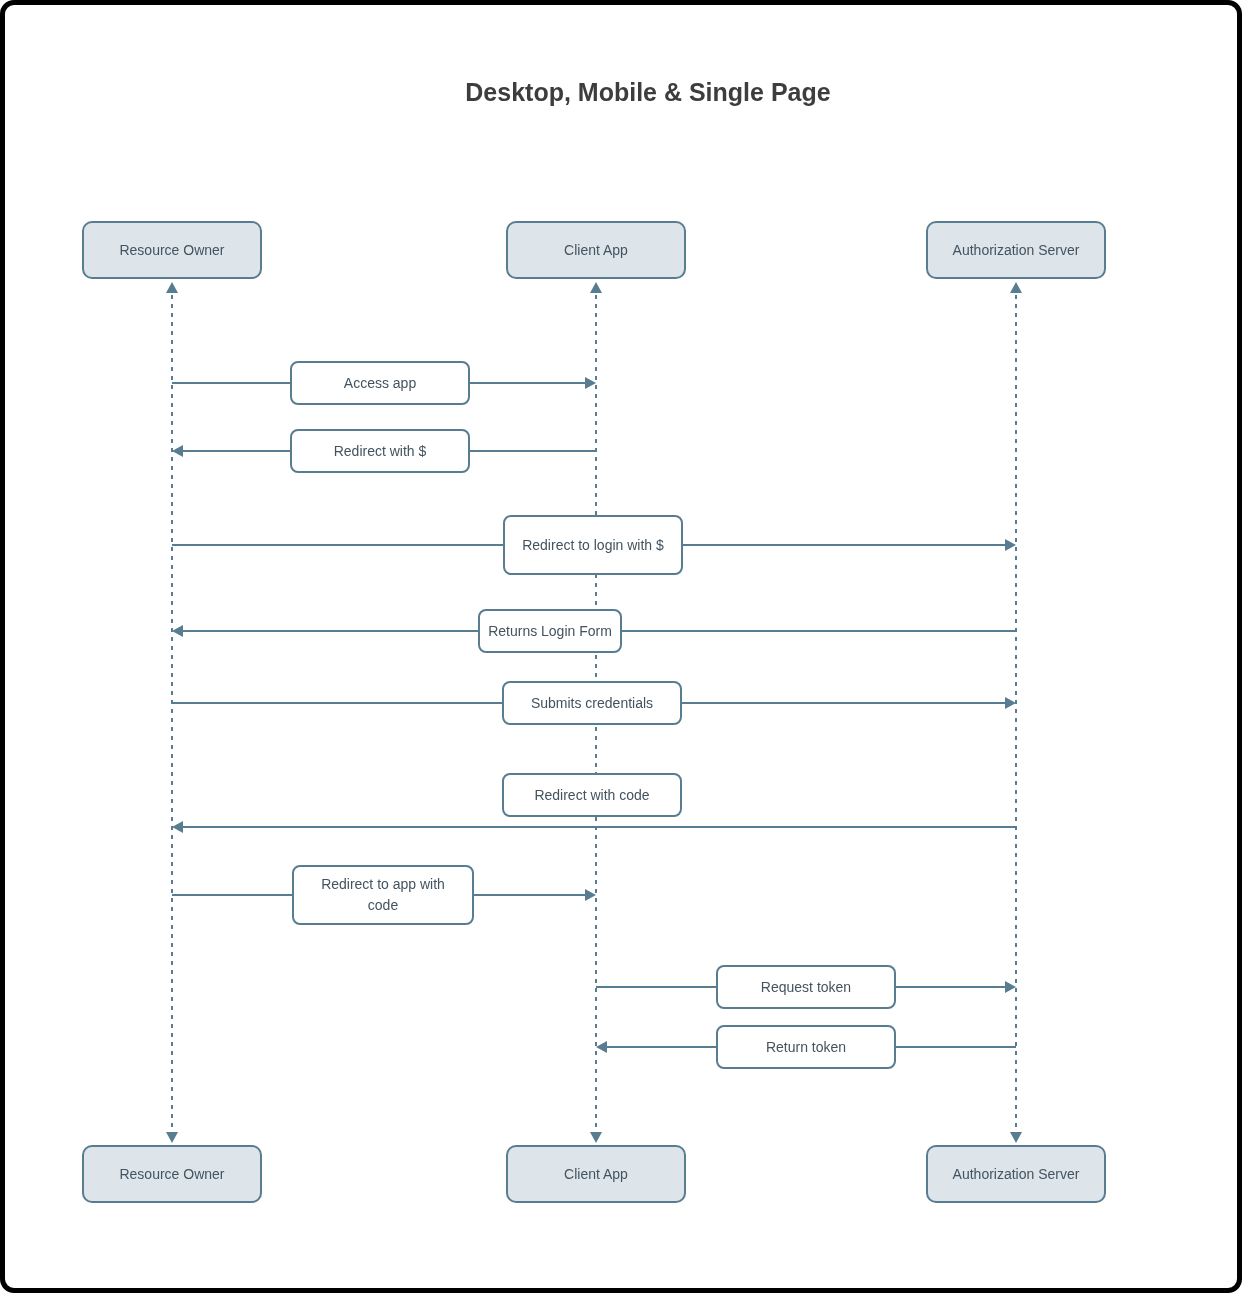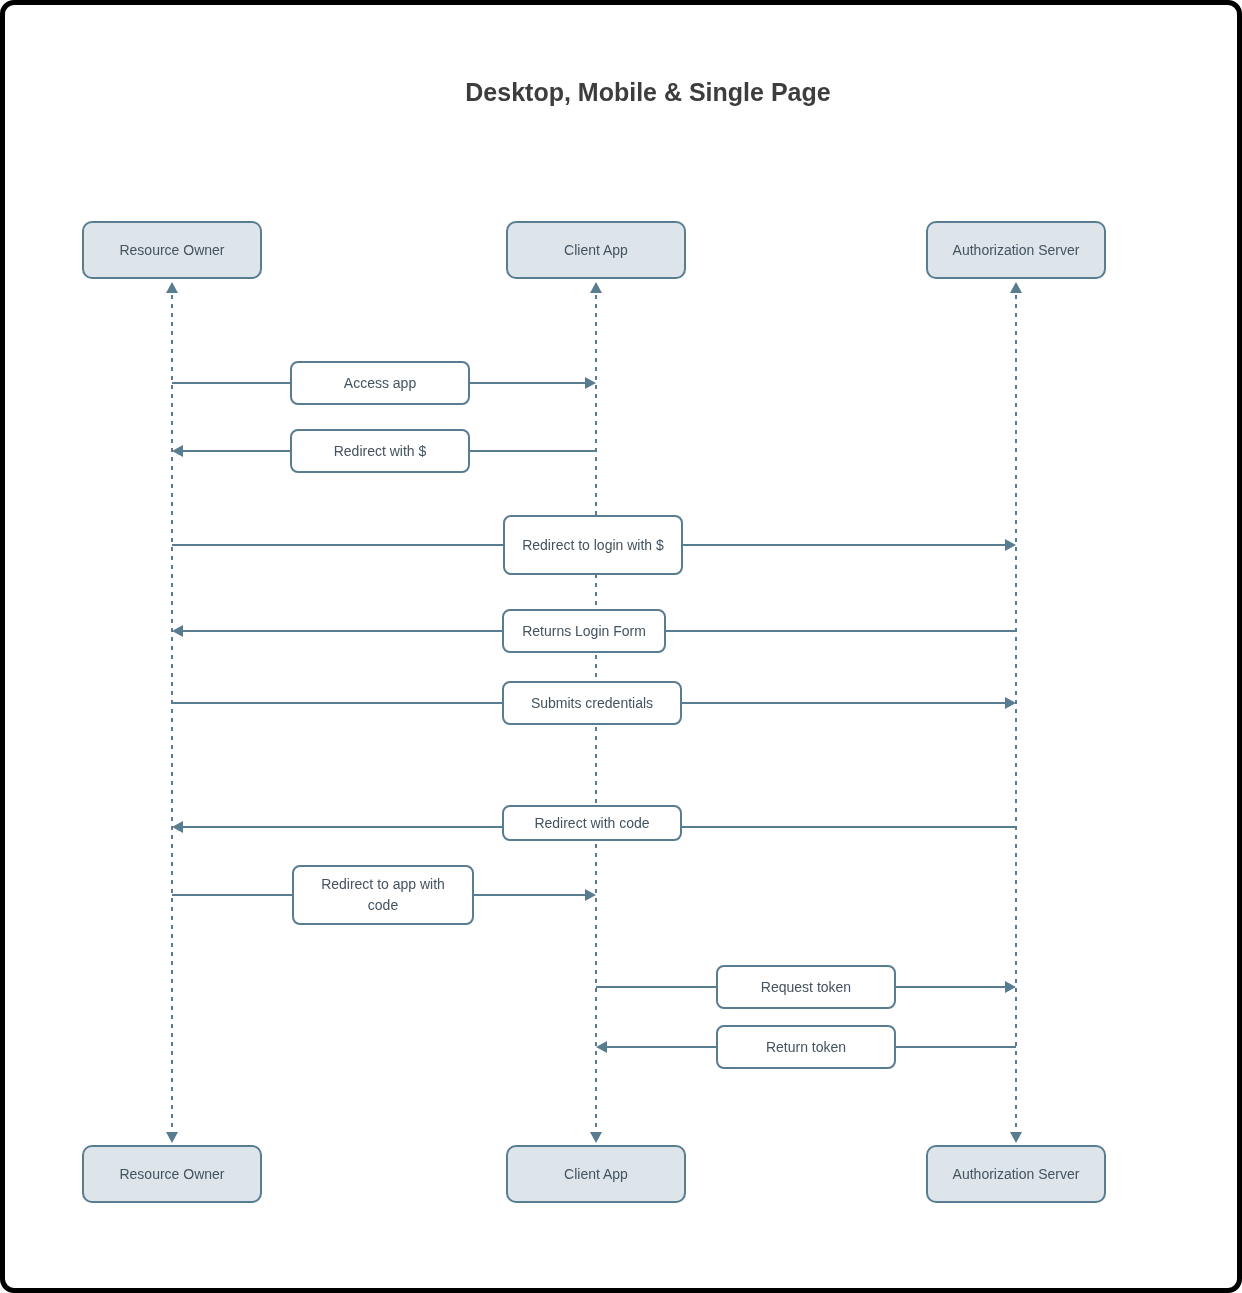--- a/index.html
+++ b/index.html
@@ -114,37 +114,37 @@
     <div class="line" style="left:172px; top:544px; width:834px"></div>
     <div class="arr-r" style="left:1005px; top:539px"></div>
     <div class="mlabel multi" style="left:503px; top:515px; width:180px; height:60px">
       <span>Redirect to login with $</span>
     </div>
   </div>
 
   <div>
     <div class="arr-l" style="left:172px; top:625px"></div>
     <div class="line" style="left:183px; top:630px; width:833px"></div>
-    <div class="mlabel" style="left:502px; top:609px; width:164px; height:44px">
+    <div class="mlabel" style="left:478px; top:609px; width:144px; height:44px">
       <span>Returns Login Form</span>
     </div>
   </div>
 
   <div>
     <div class="line" style="left:172px; top:702px; width:834px"></div>
     <div class="arr-r" style="left:1005px; top:697px"></div>
     <div class="mlabel" style="left:502px; top:681px; width:180px; height:44px">
       <span>Submits credentials</span>
     </div>
   </div>
 
   <div>
     <div class="arr-l" style="left:172px; top:821px"></div>
     <div class="line" style="left:183px; top:826px; width:833px"></div>
-    <div class="mlabel" style="left:502px; top:805px; width:180px; height:36px">
+    <div class="mlabel" style="left:502px; top:773px; width:180px; height:44px">
       <span>Redirect with code</span>
     </div>
   </div>
 
   <div>
     <div class="line" style="left:172px; top:894px; width:414px"></div>
     <div class="arr-r" style="left:585px; top:889px"></div>
     <div class="mlabel multi" style="left:292px; top:865px; width:182px; height:60px">
       <span>Redirect to app with code</span>
     </div>

